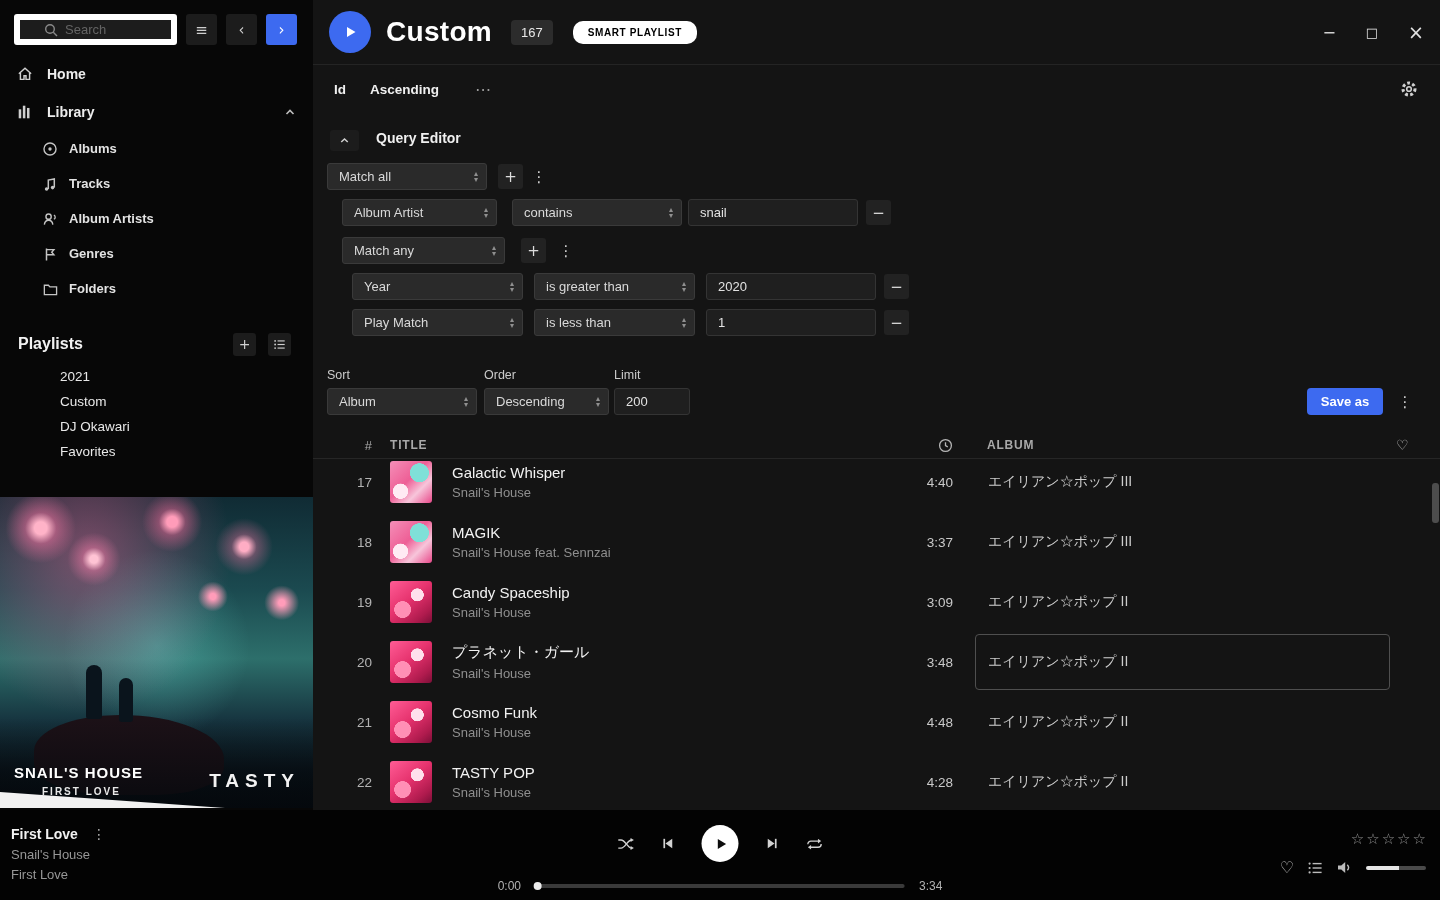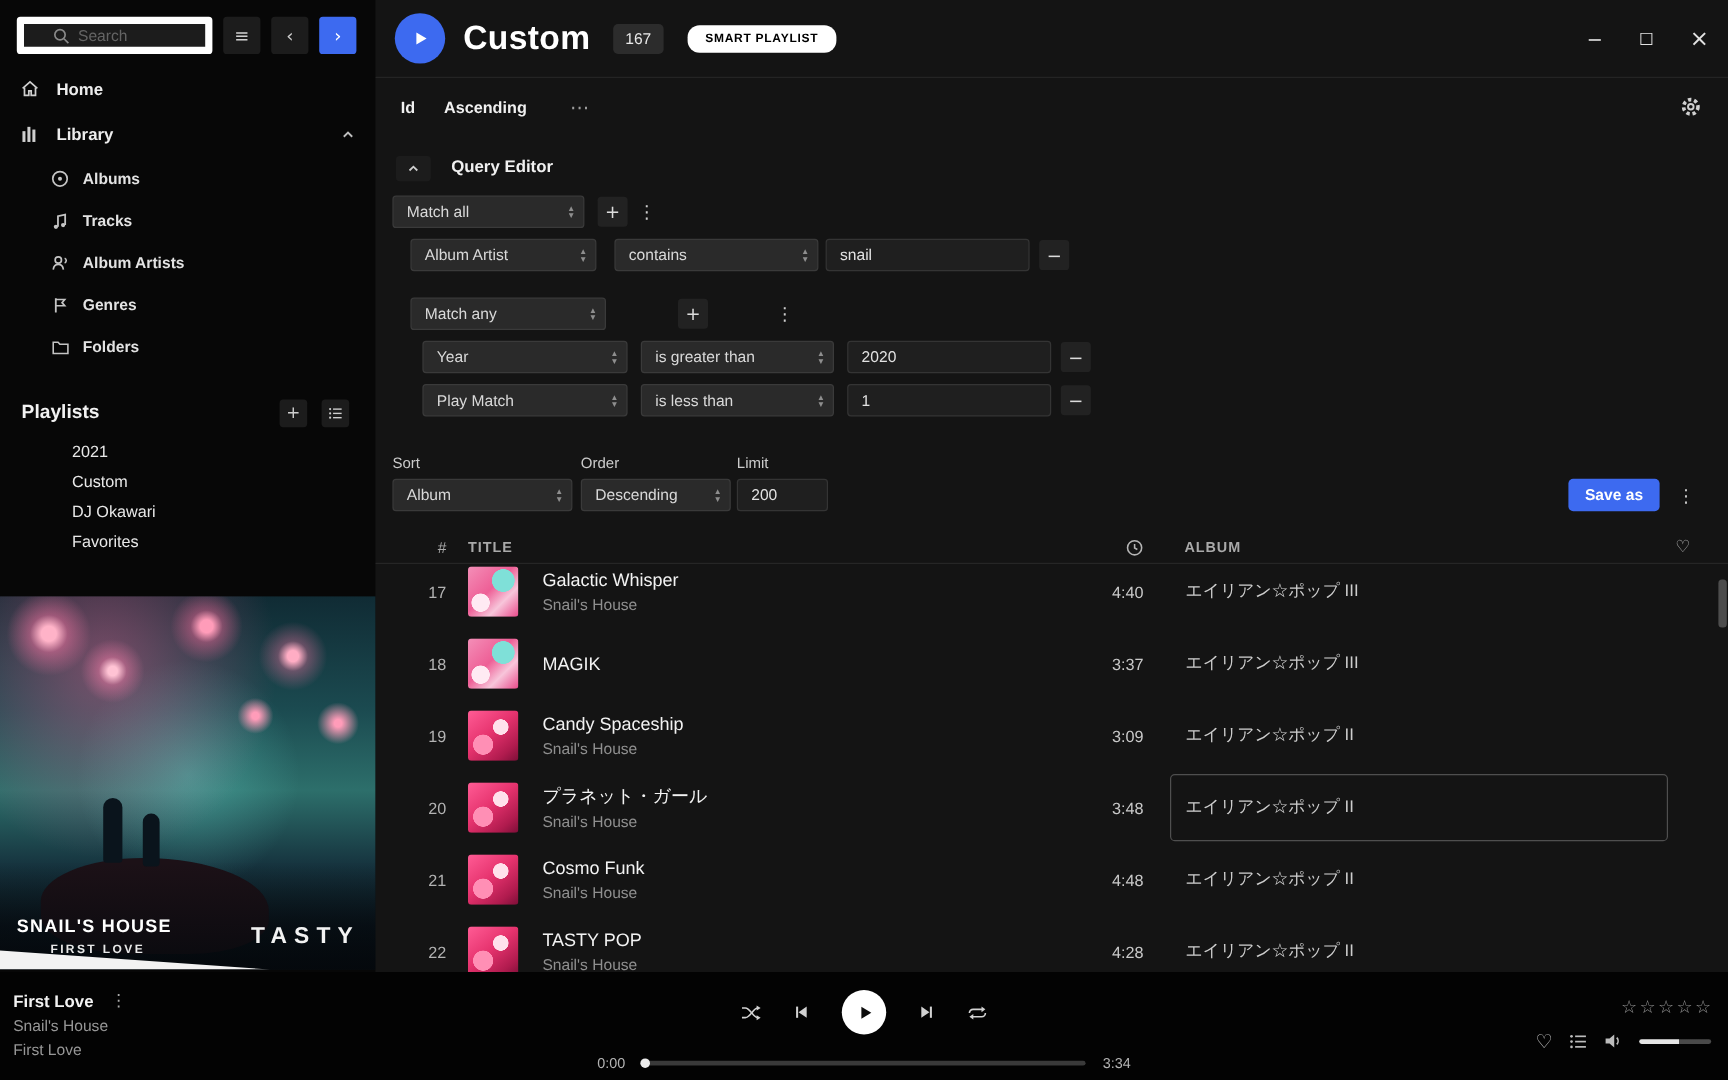--- a/index.html
+++ b/index.html
@@ -88,21 +88,21 @@
   .more-btn { background:transparent; color:#9d9d9d; font-size:16px; margin-left:12px; }
   .gearbtn { position:absolute; right:22px; background:transparent; color:#d0d0d0; }
 
   .qe-head { margin:17px 0 0 17px; display:flex; gap:17px; }
   .qe-collapse { width:29px; height:21px; background:#1c1c1c; border-radius:3px; color:#cfcfcf;
     display:flex; align-items:center; justify-content:center; }
   .qe-title { font-size:14px; font-weight:700; color:#f0f0f0; }
 
   .qe-row { display:flex; align-items:center; }
   .pl-14 { padding-left:14px; } .pl-29 { padding-left:29px; } .pl-39 { padding-left:39px; }
-  .mt-12 { margin-top:12px; } .mt-9 { margin-top:9px; } .mt-8 { margin-top:22px;gap:44px; }
+  .mt-12 { margin-top:12px; } .mt-9 { margin-top:9px; } .mt-8 { margin-top:11px; }
 
   .select { height:27px; background:#2a2a2a; border:1px solid #3a3a3a; border-radius:3px;
     display:flex; align-items:center; justify-content:space-between; padding:0 8px 0 11px;
     font-size:13px; color:#d9d9d9; cursor:pointer; }
   .updown { display:flex; flex-direction:column; line-height:5.5px; font-size:8px; color:#8f8f8f;
     margin-left:10px; font-family:"DejaVu Sans",sans-serif; }
   .tinput { height:27px; background:#1f1f1f; border:1px solid #343434; border-radius:3px;
     padding:0 11px; font-size:13px; color:#e2e2e2; outline:none; font-family:inherit; }
   .sq-btn { width:25px; height:25px; background:#222; border-radius:3px; color:#dcdcdc;
     display:flex; align-items:center; justify-content:center; font-size:15px; }
@@ -473,20 +473,21 @@
             <span>エイリアン☆ポップ III</span>
           </div>
         <span class="c-end"></span>
       </div>
 
       <div class="trow">
         <span class="c-num">18</span>
         <div class="c-art art-a"></div>
         <div class="c-info">
           <div class="c-title">MAGIK</div>
+          <div class="c-artist">Snail's House feat. Sennzai</div>
         </div>
         <span class="c-dur">3:37</span>
         <div class="c-album">
             <span>エイリアン☆ポップ III</span>
           </div>
         <span class="c-end"></span>
       </div>
 
       <div class="trow">
         <span class="c-num">19</span>

